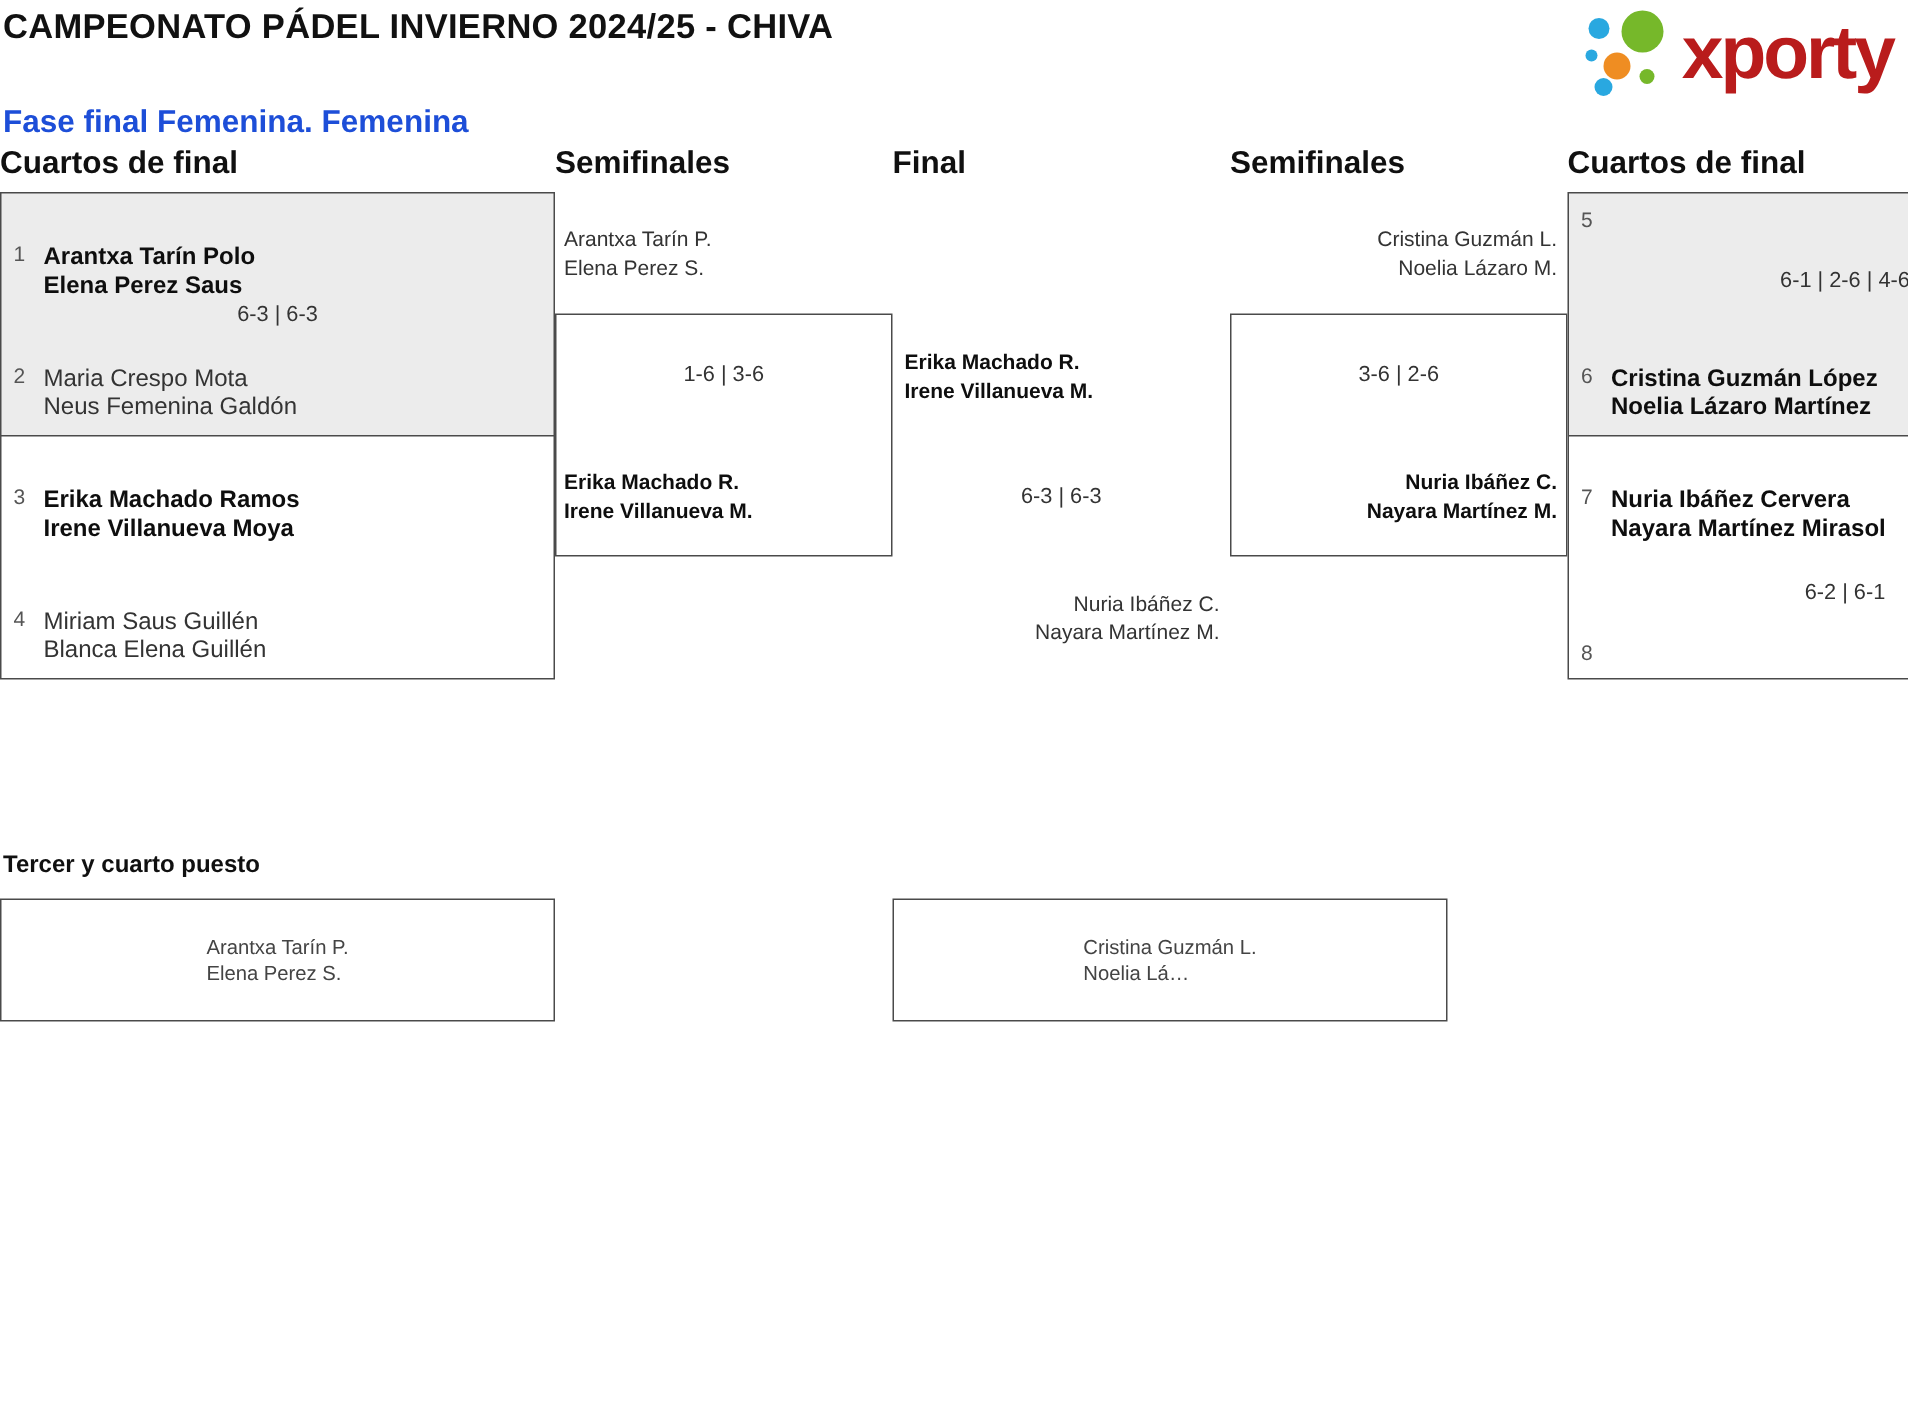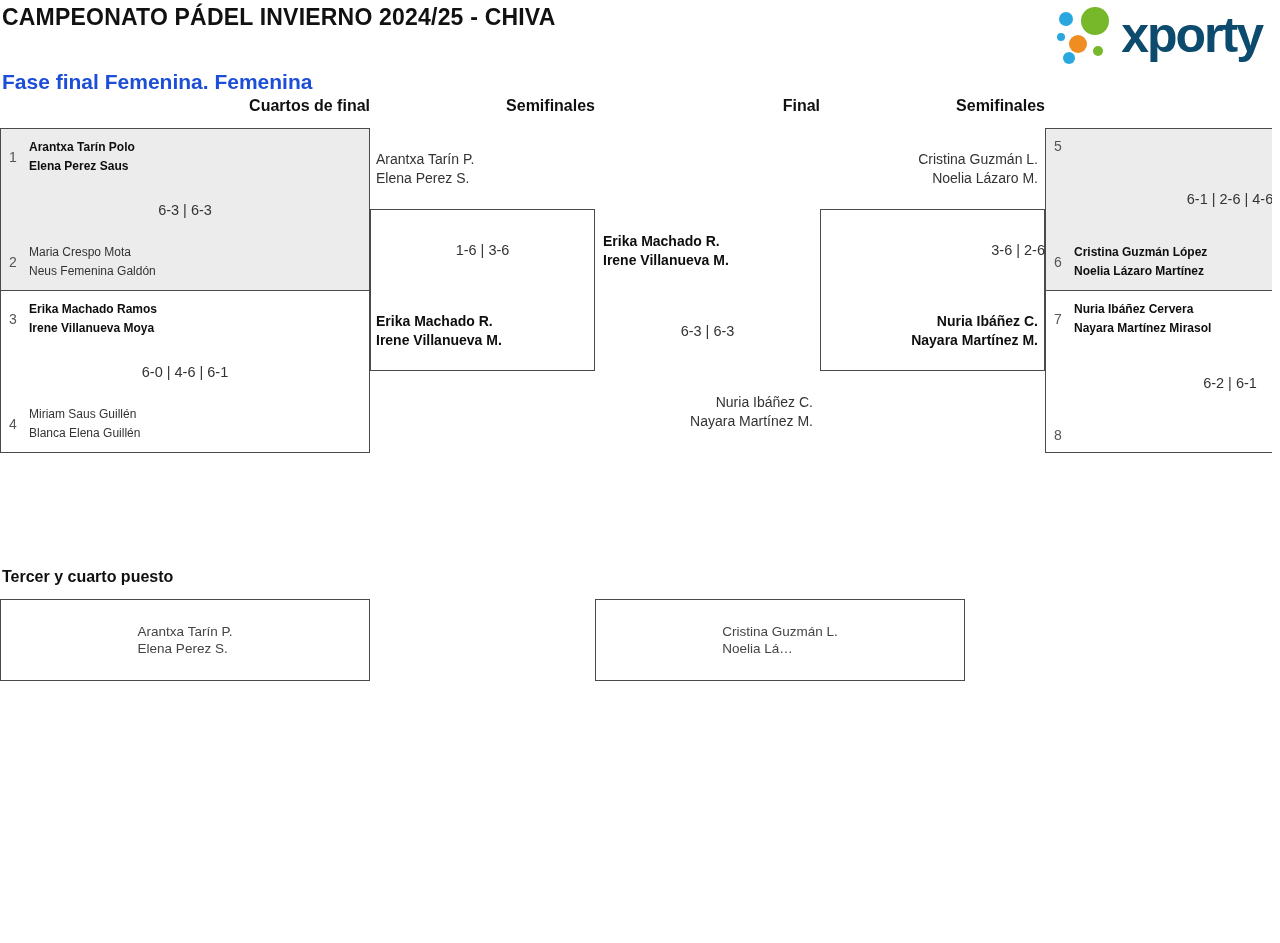--- a/index.html
+++ b/index.html
@@ -4,32 +4,32 @@
 <style>
   * { margin:0; padding:0; box-sizing:border-box; }
   html,body { background:#ffffff; }
   body { font-family:"Liberation Sans", sans-serif; color:#222; }
   .page { position:relative; width:1272px; height:943px; overflow:hidden; background:#fff; }
 
   
   .title { position:absolute; left:2px; top:4px; font-size:23px; font-weight:bold; color:#111; letter-spacing:0.2px; }
   .subtitle { position:absolute; left:2px; top:37px; font-size:21px; font-weight:bold; color:#1d4ed8;margin-top:33px; }
   .logo { position:absolute; right:10px; top:6px; display:flex; align-items:center; gap:6px; }
-  .logo-text { color:#0c4a6e; font-size:50px; font-weight:bold; letter-spacing:-2px; line-height:58px; }
+  .logo-text { color:#b91c1c; font-size:50px; font-weight:bold; letter-spacing:-2px; line-height:58px; }
 
   
-  .col-h { position:absolute; top:97px; font-size:16px; font-weight:bold; color:#101010; text-align:right; }
+  .col-h { position:absolute; top:97px; font-size:21px; font-weight:bold; color:#101010; text-align:left; }
 
   
   .qf-box { position:absolute; width:370px; height:163px; border:1px solid #4a4a4a; background:#fff;
             display:flex; flex-direction:column; justify-content:space-between; padding:9px 0; }
   .qf-box.gray { background:#ececec; }
   .team { display:flex; align-items:center; padding:0 10px 0 8px; }
   .seed { width:14px; margin-right:6px; font-size:14px; color:#555; flex:0 0 auto; }
-  .names { font-size:12px; line-height:19px; color:#333; }
+  .names { font-size:16px; line-height:19px; color:#333;margin-top:24px; }
   .winner { font-weight:bold; color:#0e0e0e; }
   .score { width:100%; text-align:center; font-size:14.5px; color:#333; }
 
   
   .sf-box { position:absolute; width:225px; height:162px; border:1px solid #4a4a4a; }
   .duo { position:absolute; font-size:14px; line-height:19px; color:#333; }
   .duo.bold { font-weight:bold; color:#0e0e0e; }
   .duo.right { text-align:right; width:218px; }
   .line-score { position:absolute; width:225px; text-align:center; font-size:14.5px; color:#333; }
 
@@ -83,21 +83,20 @@
   </div>
 
   <div class="qf-box" style="left:0;top:290px;">
     <div class="team">
       <span class="seed">3</span>
       <div class="names winner">
         <div>Erika Machado Ramos</div>
         <div>Irene Villanueva Moya</div>
       </div>
     </div>
-    <div class="score">6-0 | 4-6 | 6-1</div>
     <div class="team">
       <span class="seed">4</span>
       <div class="names">
         <div>Miriam Saus Guillén</div>
         <div>Blanca Elena Guillén</div>
       </div>
     </div>
   </div>
 
   <div class="sf-box" style="left:370px;top:209px;"></div>
@@ -119,21 +118,21 @@
   <div class="duo right" style="left:595px;top:393px;">
     <div>Nuria Ibáñez C.</div>
     <div>Nayara Martínez M.</div>
   </div>
 
   <div class="sf-box" style="left:820px;top:209px;"></div>
   <div class="duo right" style="left:820px;top:150px;">
     <div>Cristina Guzmán L.</div>
     <div>Noelia Lázaro M.</div>
   </div>
-  <div class="line-score" style="left:820px;top:242px;text-align:right;">3-6 | 2-6</div>
+  <div class="line-score" style="left:820px;top:242px;">3-6 | 2-6</div>
   <div class="duo right bold" style="left:820px;top:312px;">
     <div>Nuria Ibáñez C.</div>
     <div>Nayara Martínez M.</div>
   </div>
 
   <div class="qf-box gray" style="left:1045px;top:128px;">
     <div class="team">
       <span class="seed">5</span>
     </div>
     <div class="score">6-1 | 2-6 | 4-6</div>

